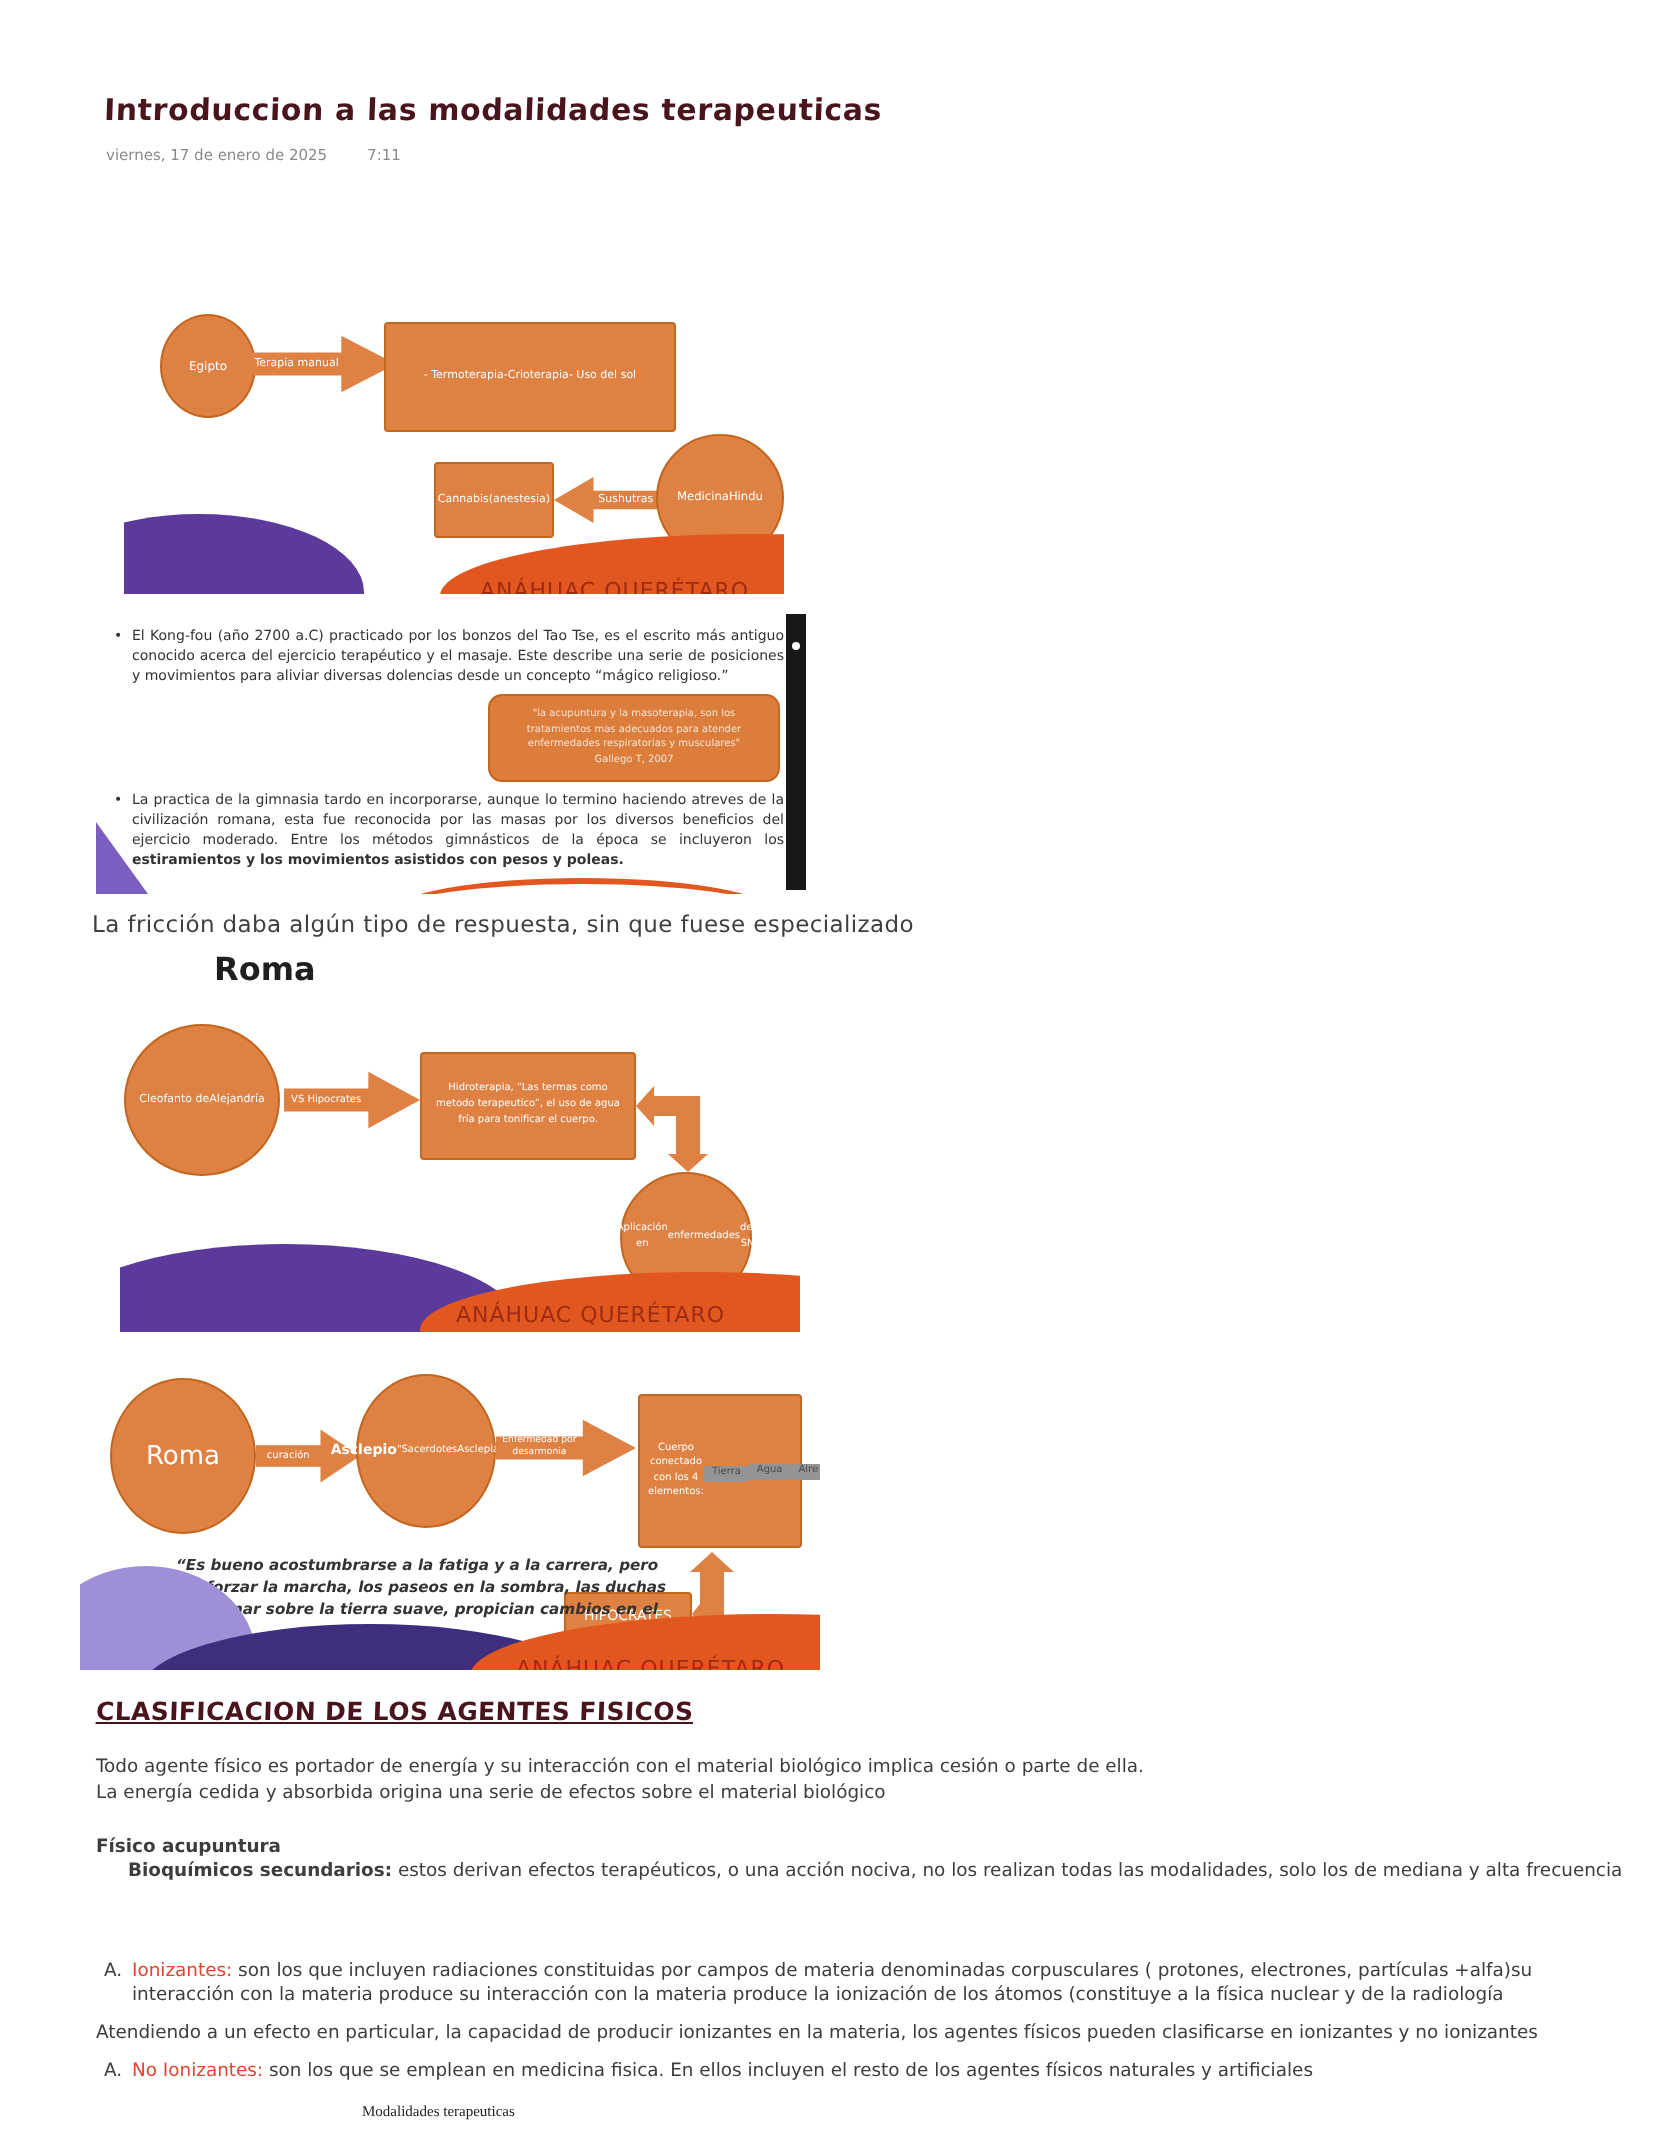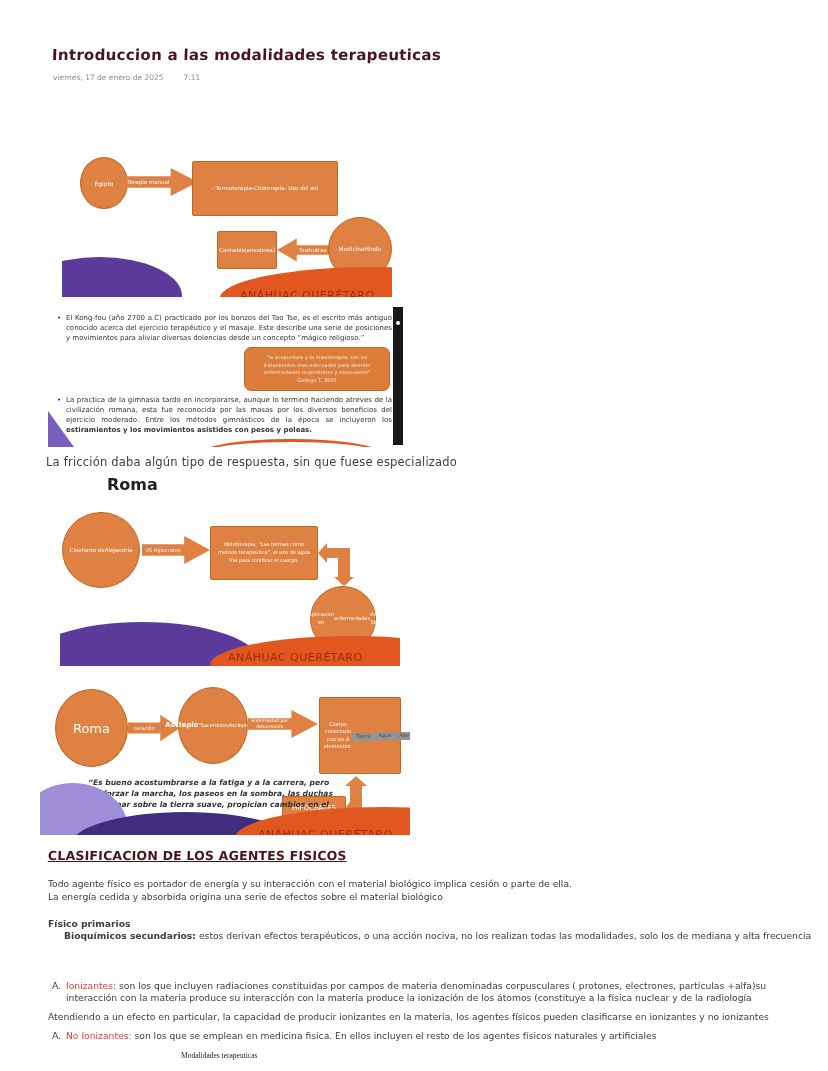--- a/index.html
+++ b/index.html
@@ -198,21 +198,21 @@
     <div class="abs wave" style="left:30px; bottom:-45px; width:230px; height:68px; background:#3f2d7e;"></div>
     <div class="abs wave" style="left:195px; bottom:-34px; width:300px; height:62px; background:#e2571f;"></div>
     <div class="abs watermark" style="left:218px; bottom:-6px;">ANÁHUAC QUERÉTARO</div>
   </div>
 
   <div class="abs section-heading" style="left:48px; top:848px;">CLASIFICACION DE LOS AGENTES FISICOS</div>
 
   <div class="abs body-para" style="left:48px; top:878px;">Todo agente físico es portador de energía y su interacción con el material biológico implica cesión o parte de ella.</div>
   <div class="abs body-para" style="left:48px; top:891px;">La energía cedida y absorbida origina una serie de efectos sobre el material biológico</div>
 
-  <div class="abs body-para" style="left:48px; top:918px; font-weight:700;">Físico primarios</div>
+  <div class="abs body-para" style="left:48px; top:918px; font-weight:700;">Físico acupuntura</div>
   <div class="abs body-para" style="left:48px; top:930px; width:778px;padding-left:16px;">
     <span style="font-weight:700;">Bioquímicos secundarios:</span><span> estos derivan efectos terapéuticos, o una acción nociva, no los realizan todas las modalidades, solo los de mediana y alta frecuencia</span>
   </div>
 
   <div class="abs body-para" style="left:48px; top:1011px;">Atendiendo a un efecto en particular, la capacidad de producir ionizantes en la materia, los agentes físicos pueden clasificarse en ionizantes y no ionizantes</div>
 
   <div class="abs body-para list-item" style="left:52px; top:980px; width:758px;">
     <span class="marker">A.</span>
     <span class="red-term">Ionizantes:</span><span> son los que incluyen radiaciones constituidas por campos de materia denominadas corpusculares ( protones, electrones, partículas +alfa)su interacción con la materia produce su interacción con la materia produce la ionización de los átomos (constituye a la física nuclear y de la radiología</span>
   </div>

